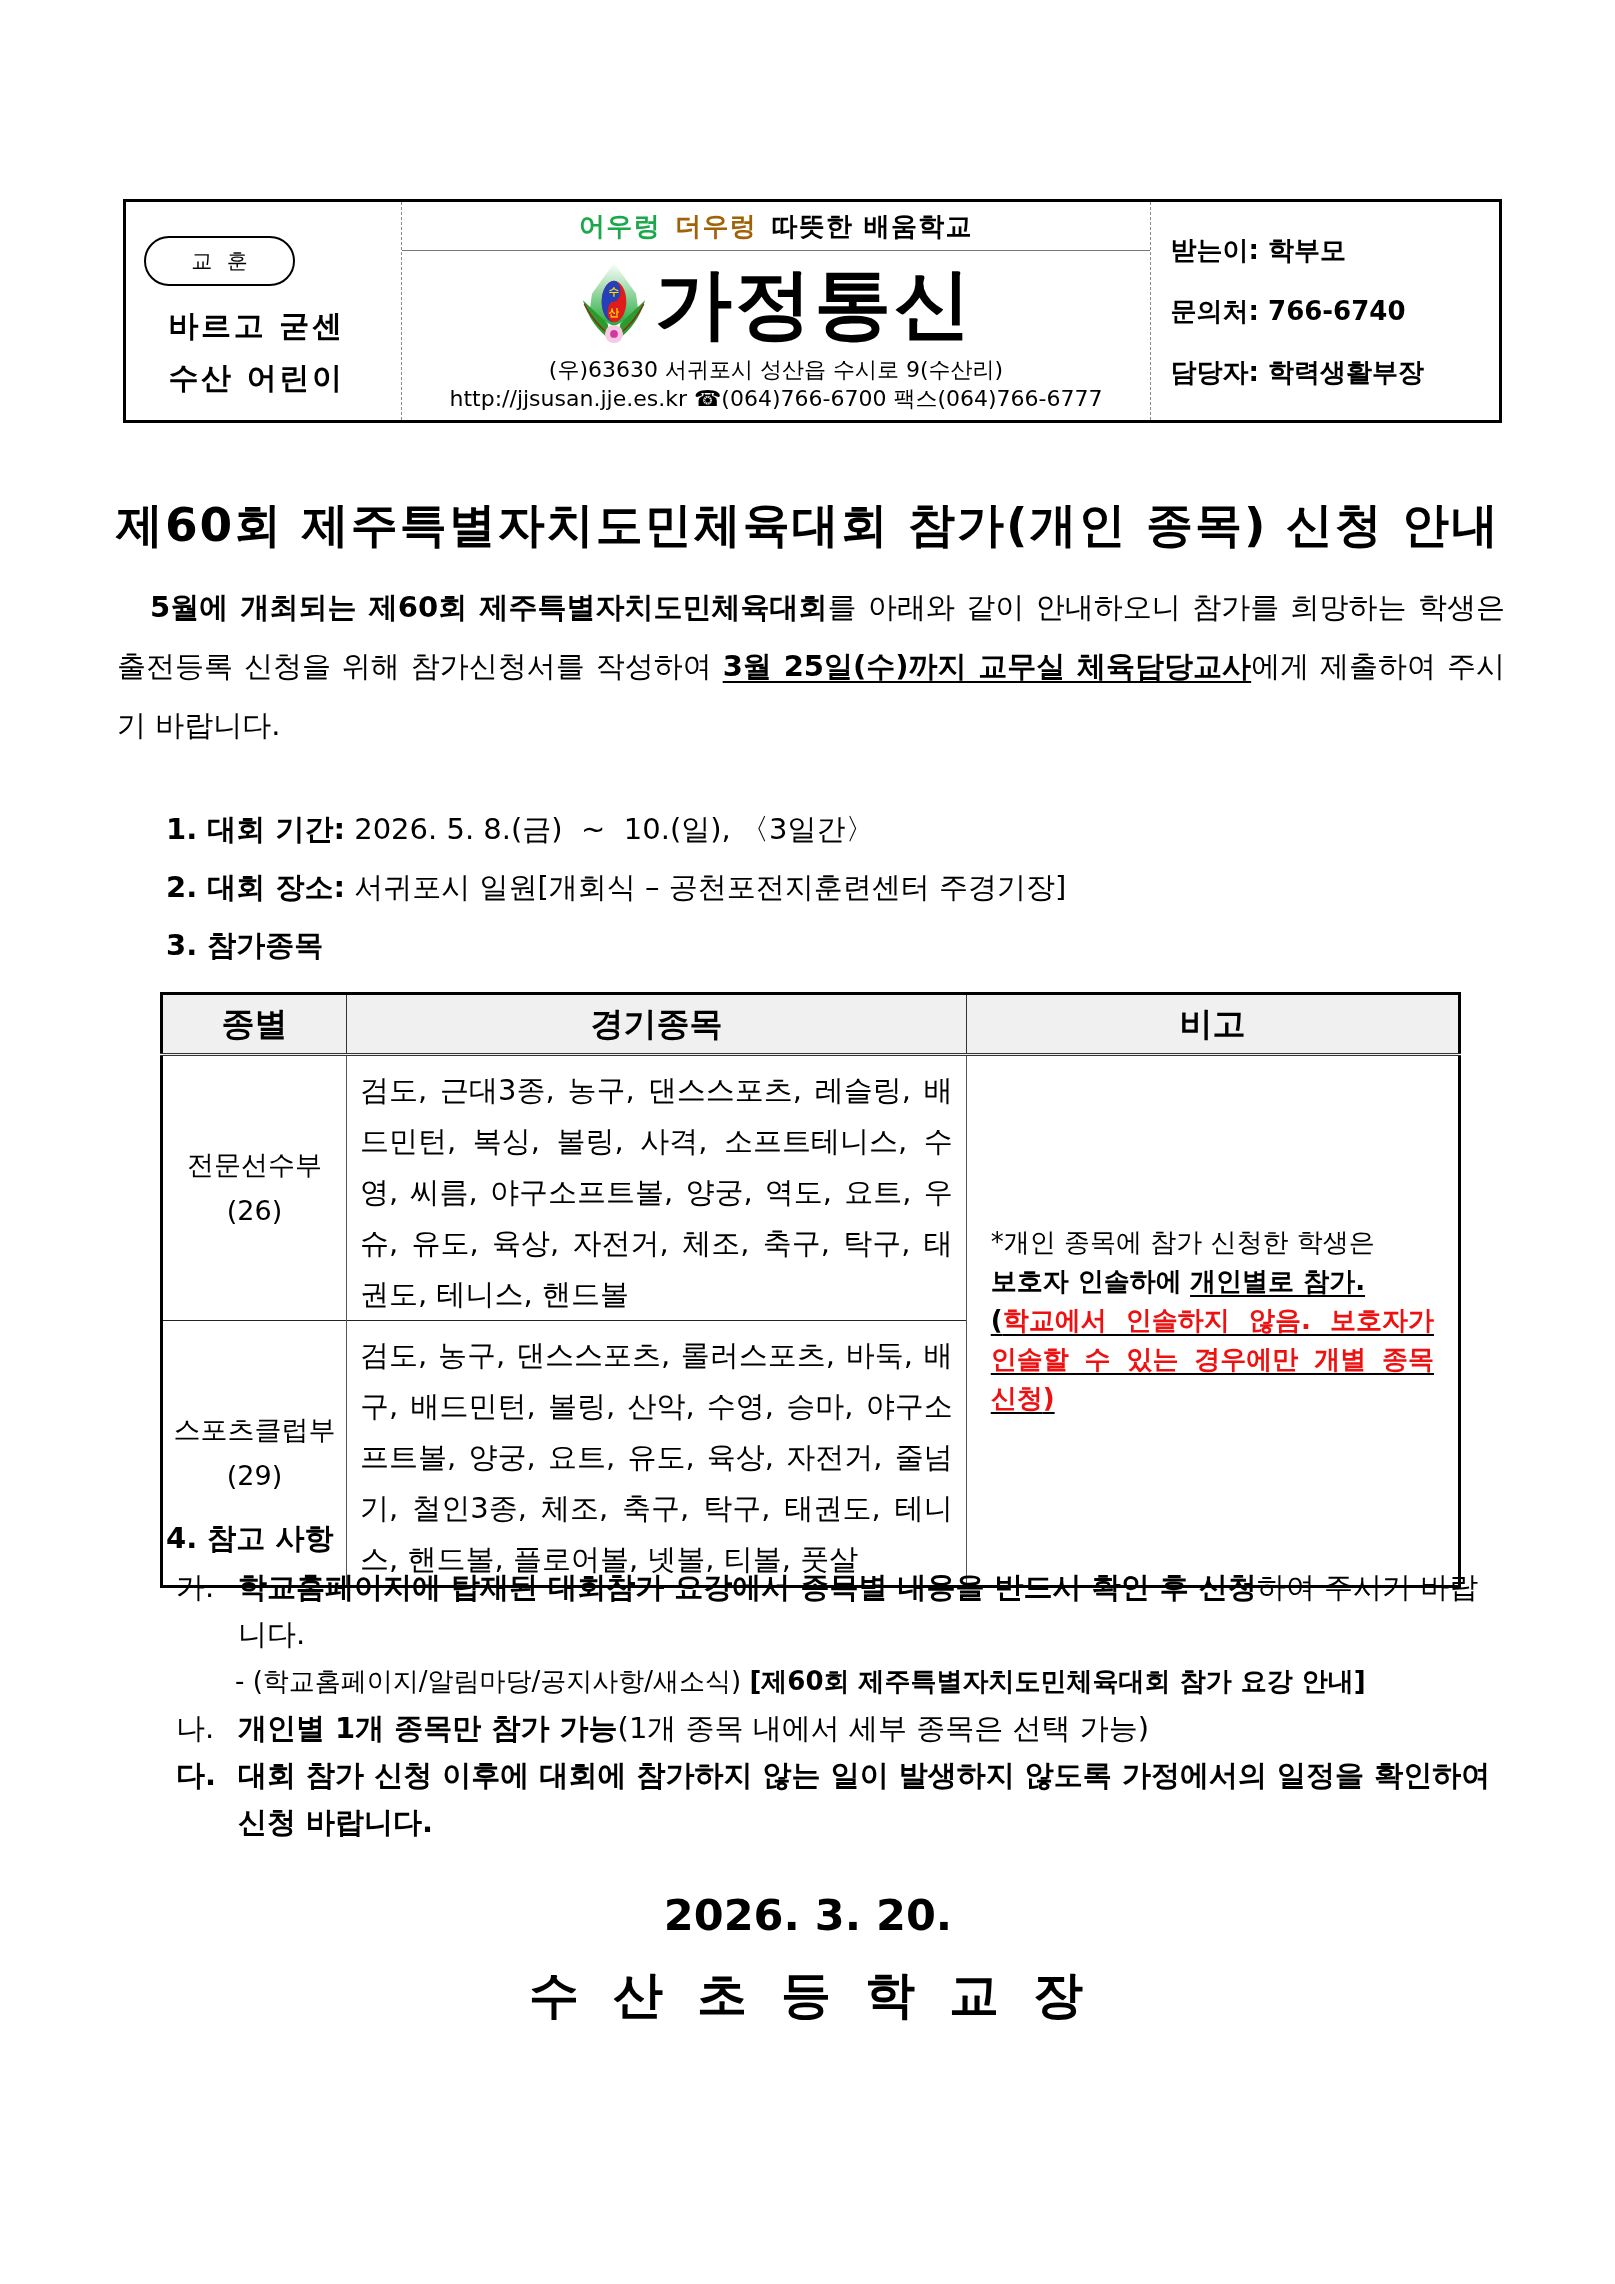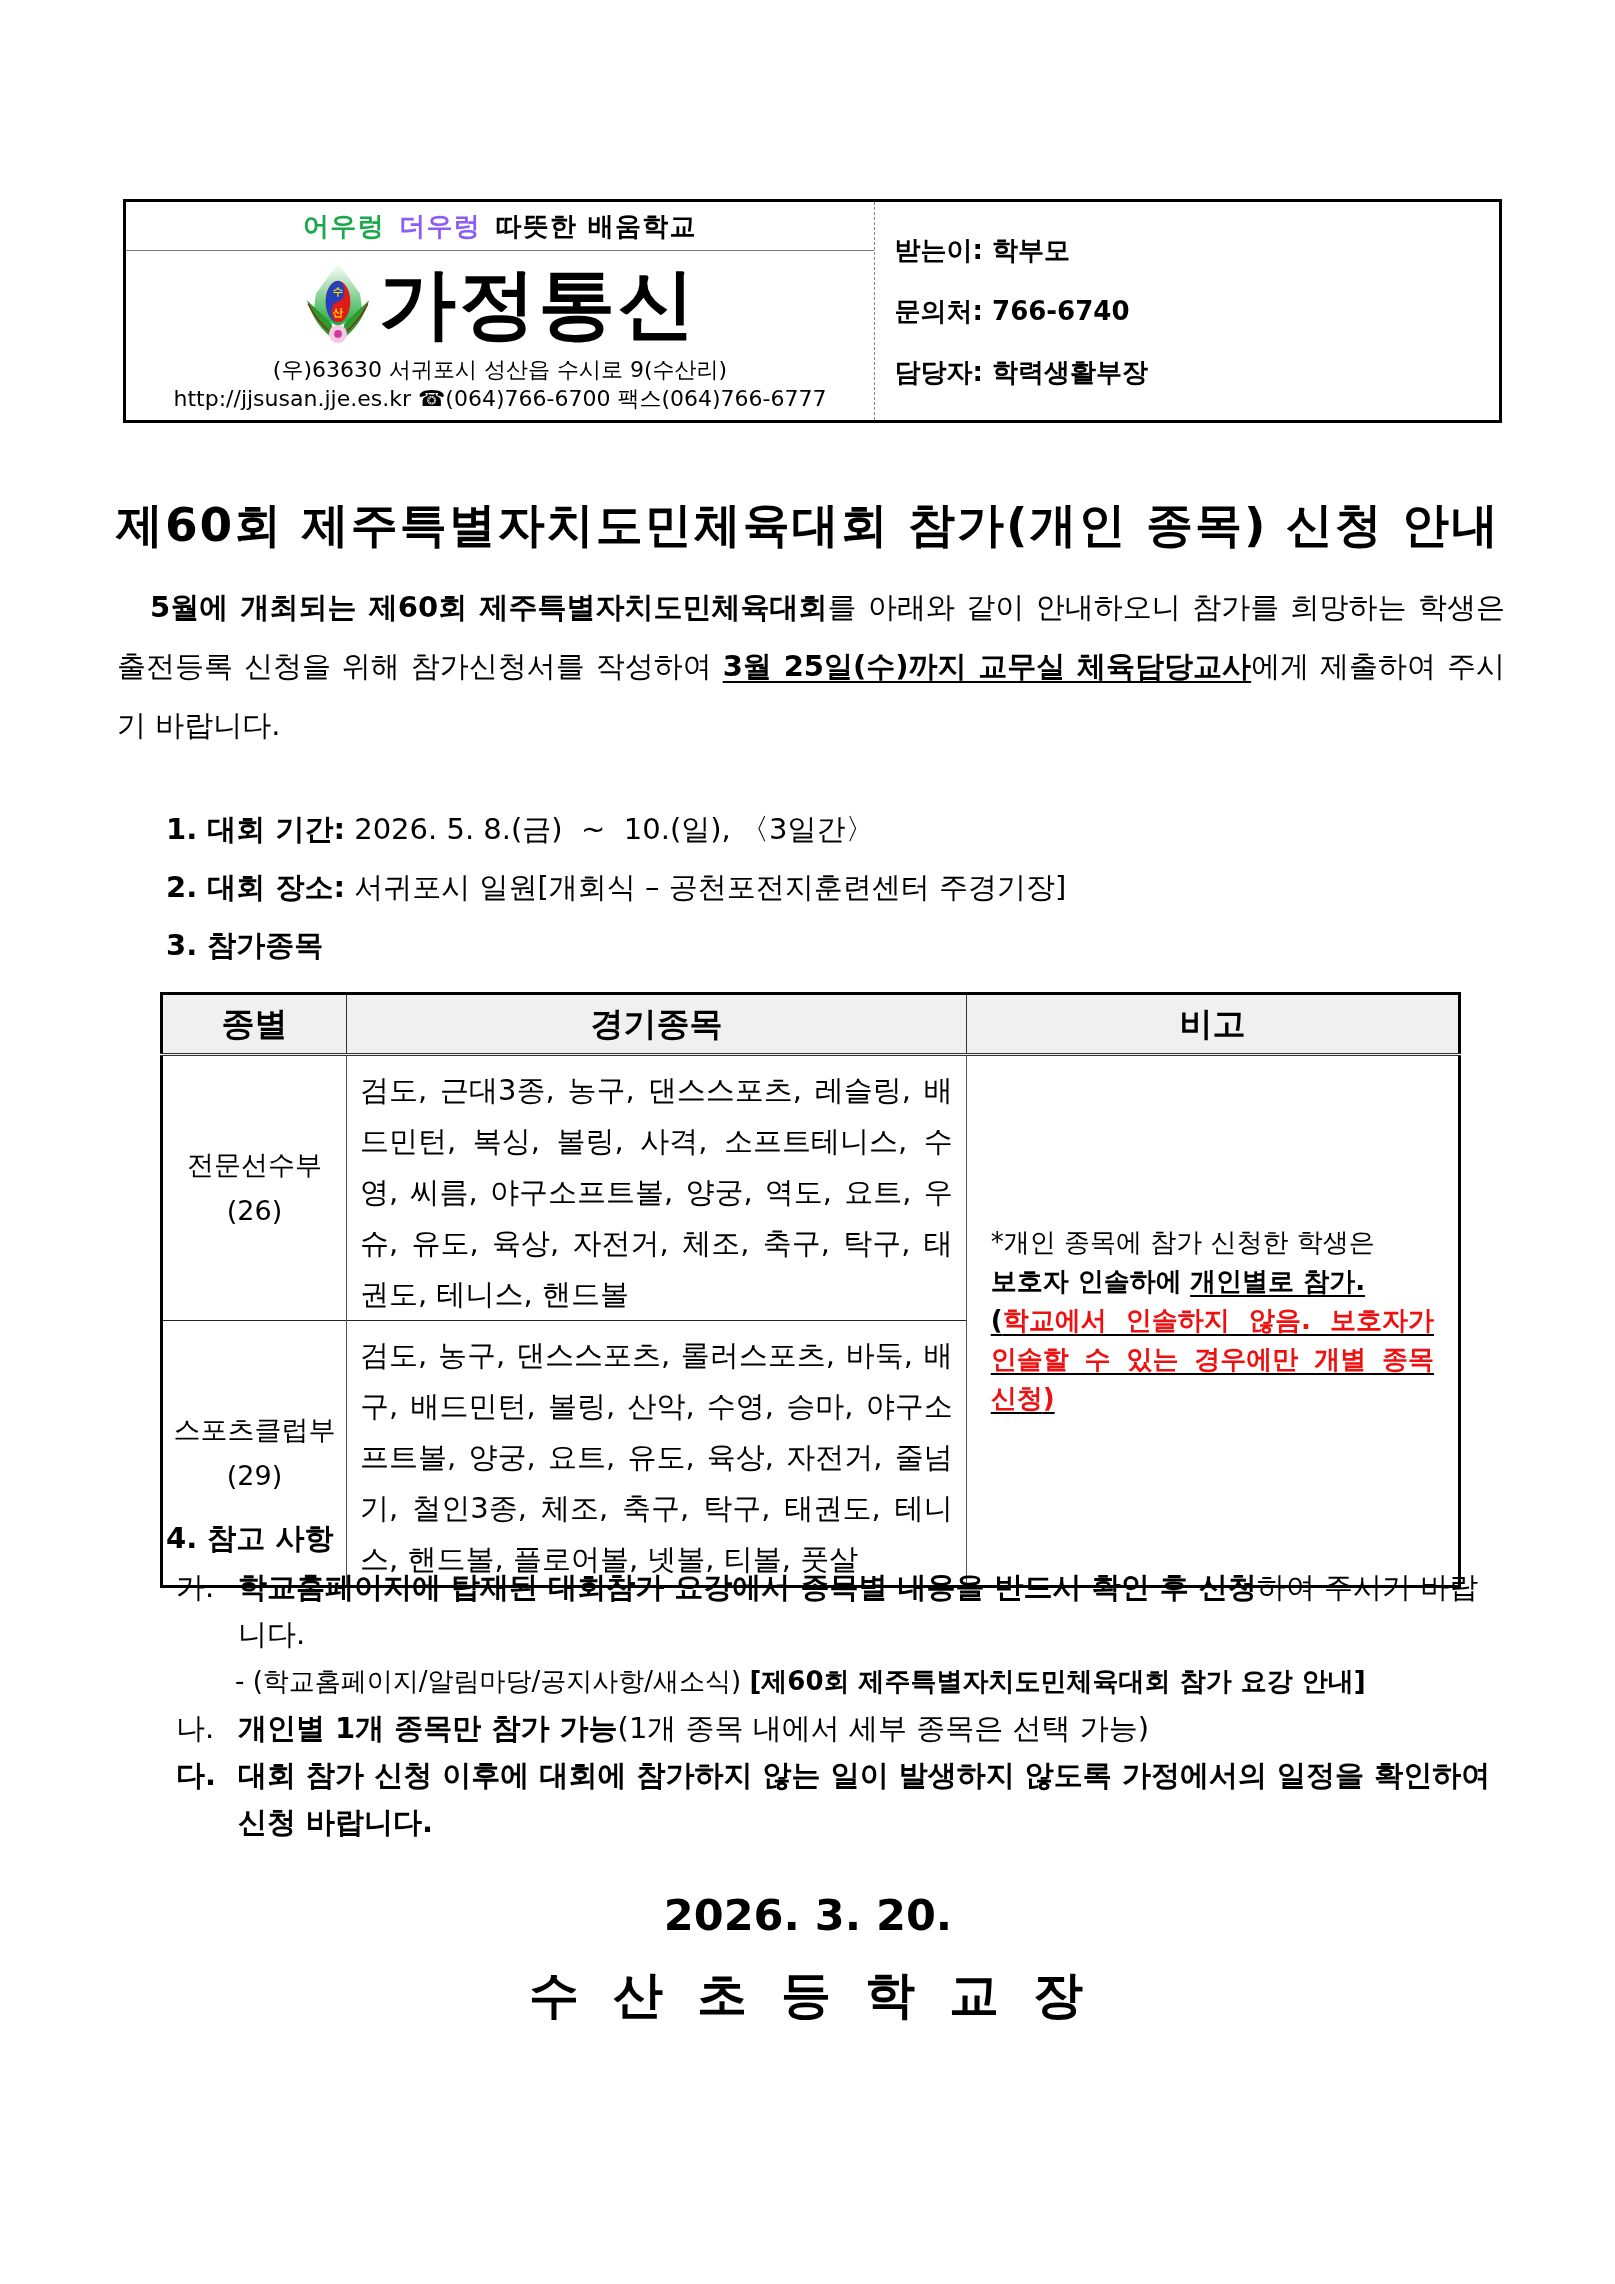--- a/index.html
+++ b/index.html
@@ -11,21 +11,21 @@
   .hdr-mid { width: 748px; border-right: 1.3px dashed #888; display: flex; flex-direction: column; }
   .hdr-right { flex: 1; display: flex; flex-direction: column; justify-content: center; padding-left: 19.6px; gap: 26px; }
 
   .motto-pill { position: absolute; left: 18px; top: 34px; width: 151px; height: 50px; border: 2px solid #000; border-radius: 26px; display: flex; align-items: center; justify-content: center; font-size: 21px; letter-spacing: 14.3px; padding-left: 14.3px; box-sizing: border-box; }
   .motto-line { position: absolute; left: 0; width: 261px; text-align: center; font-size: 30px; font-weight: bold; letter-spacing: 2.6px; }
   .motto-line.l1 { top: 104px; left: 0; width: 261px; }
   .motto-line.l2 { top: 156px; }
 
   .slogan { height: 48px; border-bottom: 1.3px solid #777; display: flex; align-items: center; justify-content: center; font-size: 26px; font-weight: bold; letter-spacing: 1.3px; }
   .slogan .g { color: #1aa84a; }
-  .slogan .o { color: #8b5cf6; }
+  .slogan .o { color: #a16207; }
   .slogan .sp { display: inline-block; width: 14.3px; }
 
   .title-row { display: flex; align-items: center; justify-content: center; height: 104px; gap: 6.5px; }
   .emblem { width: 70px; height: 85px; position: relative; }
   .paper-title { font-size: 77px; font-weight: bold; letter-spacing: 2.6px; line-height: 1; }
   .addr { text-align: center; font-size: 22px; line-height: 29px; }
 
   .info-line { font-size: 26px; font-weight: bold; }
 
   
@@ -62,20 +62,25 @@
   .note-sub { padding-left: 36px; font-size: 26px; }
 
   
   .date { position: absolute; left: 0; width: 1616px; top: 1890px; text-align: center; font-size: 43px; font-weight: bold; }
   .signer { position: absolute; left: 0; width: 1616px; top: 1962px; text-align: center; font-size: 50px; font-weight: bold; letter-spacing: 34px; padding-left: 30px; box-sizing: border-box; }
 </style>
 </head>
 <body>
 
 <div class="hdr">
+  <div class="hdr-left">
+    <div class="motto-pill">교훈</div>
+    <div class="motto-line l1">바르고 굳센</div>
+    <div class="motto-line l2">수산 어린이</div>
+  </div>
 
   <div class="hdr-mid">
     <div class="slogan">
       <span class="g">어우렁</span>
         <span class="sp"></span>
       <span class="o">더우렁</span>
         <span class="sp"></span>
       <span>따뜻한 배움학교</span>
     </div>
     <div class="title-row">

